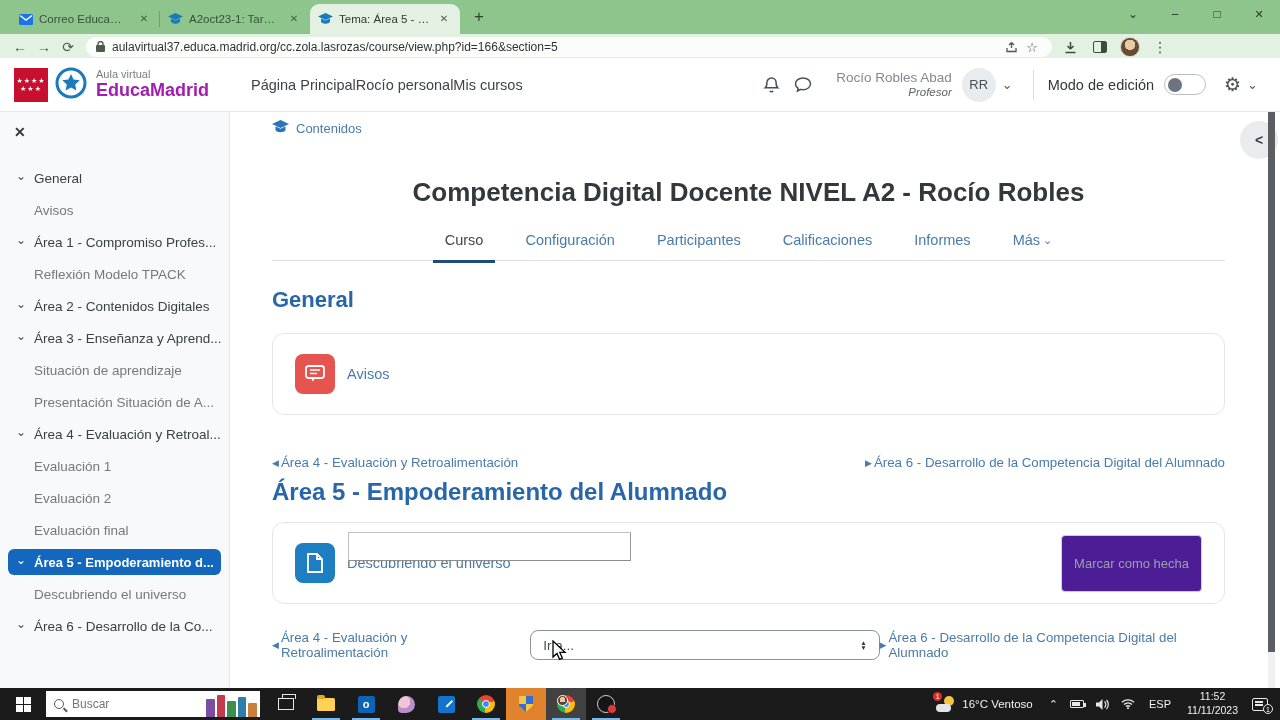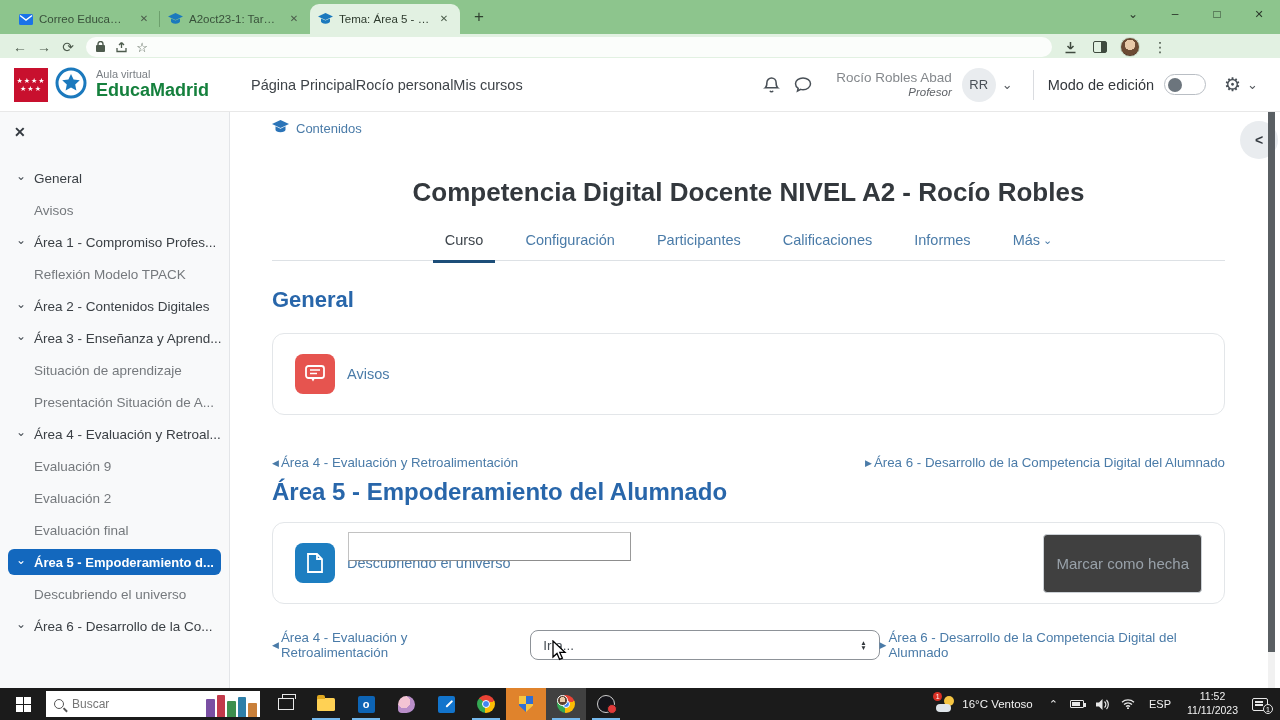--- a/index.html
+++ b/index.html
@@ -35,21 +35,21 @@
   .split-ic { width:14px; height:12px; border:1.5px solid #3f4a3f; border-radius:2px; position:relative; }
   .split-ic::after { content:""; position:absolute; right:0; top:0; bottom:0; width:5px; background:#3f4a3f; }
 
   
   .mheader { position:absolute; left:0; top:58px; width:1280px; height:54px; background:#fff; border-bottom:1px solid #e8e8e8; display:flex; align-items:center; }
   .flag { width:34px; height:34px; margin-left:14px; background:#c8102e; display:flex; flex-direction:column; align-items:center; justify-content:center; line-height:8px; }
   .flag span { color:#fff; font-size:7px; letter-spacing:1px; }
   .emblem { margin-left:6px; }
   .brand { margin-left:8px; display:flex; flex-direction:column; line-height:1.05; }
   .brand .small { font-size:11px; color:#7a7f84; }
-  .brand .big { font-size:18px; font-weight:bold; color:#15803d; }
+  .brand .big { font-size:18px; font-weight:bold; color:#a21caf; }
   .mnav { display:flex; margin-left:42px; }
   .mnav span { font-size:14.5px; color:#3f4449; }
   .hright { margin-left:auto; display:flex; align-items:center; margin-right:16px; }
   .hic { width:26px; height:26px; display:flex; align-items:center; justify-content:center; margin-right:6px; }
   .userblock { text-align:right; margin:0 10px 0 14px; line-height:1.15; }
   .uname { font-size:13.5px; color:#84888c; }
   .urole { font-size:11.5px; font-style:italic; color:#5f6368; }
   .uavatar { width:34px; height:34px; border-radius:50%; background:#e9ecef; color:#495057; font-size:13px; display:flex; align-items:center; justify-content:center; }
   .chev { font-size:13px; color:#55595e; margin:0 6px; }
   .hdivider { width:1px; height:30px; background:#dadce0; margin:0 14px; }
@@ -82,21 +82,21 @@
   .ctab.active { color:#3f464d; }
   .ctab.active::after { content:""; position:absolute; left:-12px; right:-12px; bottom:-15px; height:3px; background:#1d4e79; }
   .ctab .mchev { font-size:11px; margin-left:3px; position:relative; top:-1px; }
   .sheading { margin-top:26px; font-size:22px; font-weight:600; color:#2866aa; }
   .bigheading { margin-top:8px; font-size:24px; font-weight:600; color:#2866aa; }
   .card { margin-top:20px; width:953px; border:1px solid #e3e6e9; border-radius:12px; height:82px; display:flex; align-items:center; padding:0 22px; position:relative; }
   .acticon { width:40px; height:40px; border-radius:8px; display:flex; align-items:center; justify-content:center; flex:none; }
   .acticon.red { background:#e6544f; }
   .acticon.blue { background:#1d7ec1; }
   .actlink { margin-left:12px; font-size:14.5px; color:#4a7ba8; }
-  .donebtn { margin-left:auto; border:1px solid #ccd1d6; border-radius:4px; background:#404040; color:#98a1a9; font-size:15px; padding:20px 12px; font-family:"Liberation Sans",sans-serif; }
+  .donebtn { margin-left:auto; border:1px solid #ccd1d6; border-radius:4px; background:#4c1d95; color:#98a1a9; font-size:13px; padding:20px 12px; font-family:"Liberation Sans",sans-serif; }
   .navrow { margin-top:40px; display:flex; align-items:center; }
   .navlink { font-size:13.3px; color:#4a7ba8; display:flex; align-items:center; gap:2px; }
   .navlink .tri { font-size:9px; position:relative; top:0px; }
   .navrow .right { margin-left:auto; }
   .navrow2 { margin-top:26px; display:flex; align-items:center; }
   .jumpsel { width:363px; height:30px; border:1px solid #8d9298; border-radius:8px; background:#fff; margin-left:22px; display:flex; align-items:center; padding:0 12px; }
   .jumpsel .jtext { font-size:13.5px; color:#495057; }
   .jumpsel .arrows { margin-left:auto; display:flex; flex-direction:column; line-height:5px; }
   .jumpsel .arrows span { font-size:6.5px; color:#33373c; }
 
@@ -207,20 +207,21 @@
     <span class="navbtn">←</span>
     <span class="navbtn">→</span>
     <span class="navbtn">⟳</span>
     <div class="urlpill">
       <span class="lock">
         <svg width="9" height="11" viewBox="0 0 9 11">
             <rect y="4" width="9" height="7" rx="1" fill="#4d5b4d"></rect>
             <path d="M2 4V3a2.5 2.5 0 0 1 5 0v1" stroke="#4d5b4d" stroke-width="1.4" fill="none"></path>
           </svg>
       </span>
+      <input value="aulavirtual37.educa.madrid.org/cc.zola.lasrozas/course/view.php?id=166&amp;section=5" style="">
       <span class="pill-ic">
         <svg width="13" height="12" viewBox="0 0 13 12">
             <path d="M1 7v3.5h9V7" stroke="#4d5b4d" stroke-width="1.3" fill="none"></path>
             <path d="M5.5 7V1.5M5.5 1.5 3 4M5.5 1.5 8 4" stroke="#4d5b4d" stroke-width="1.3" fill="none"></path>
           </svg>
       </span>
       <span class="pill-ic">☆</span>
     </div>
     <div class="tb-right">
       <span class="tb-ic">
@@ -312,21 +313,21 @@
         <span class="sb-label">Situación de aprendizaje</span>
       </div>
       <div class="sb-row activity">
         <span class="sb-label">Presentación Situación de A...</span>
       </div>
       <div class="sb-row section">
         <span class="sb-chev">⌄</span>
         <span class="sb-label">Área 4 - Evaluación y Retroal...</span>
       </div>
       <div class="sb-row activity">
-        <span class="sb-label">Evaluación 9</span>
+        <span class="sb-label">Evaluación 1</span>
       </div>
       <div class="sb-row activity">
         <span class="sb-label">Evaluación 2</span>
       </div>
       <div class="sb-row activity">
         <span class="sb-label">Evaluación final</span>
       </div>
       <div class="sb-row section active">
         <span class="sb-chev">⌄</span>
         <span class="sb-label">Área 5 - Empoderamiento d...</span>

